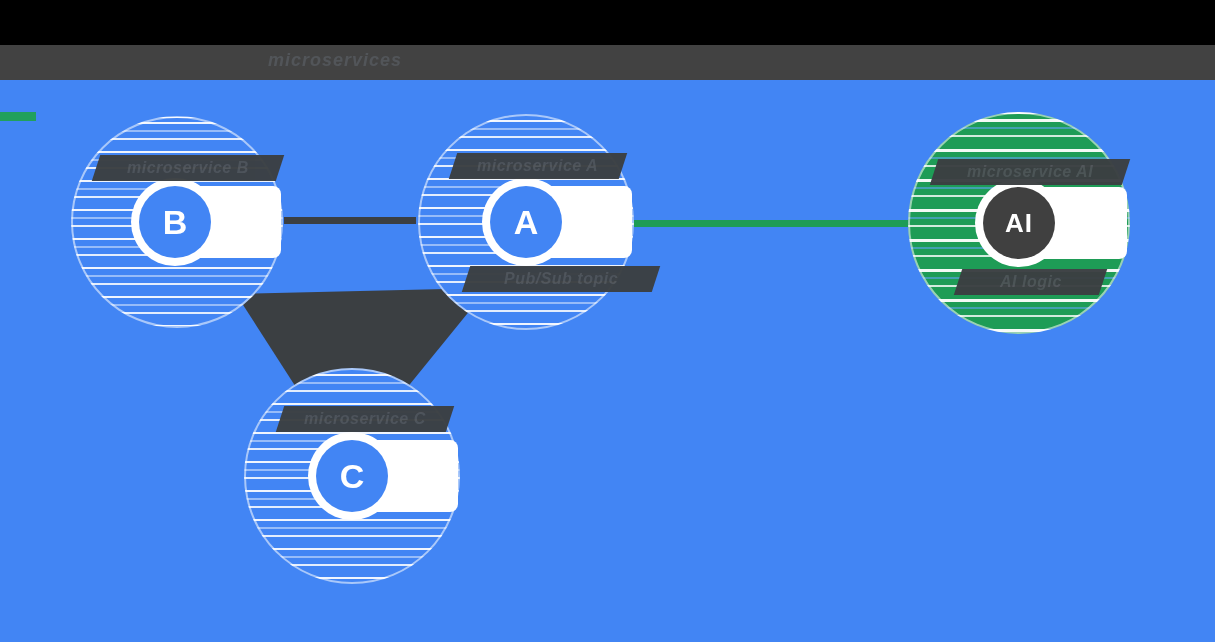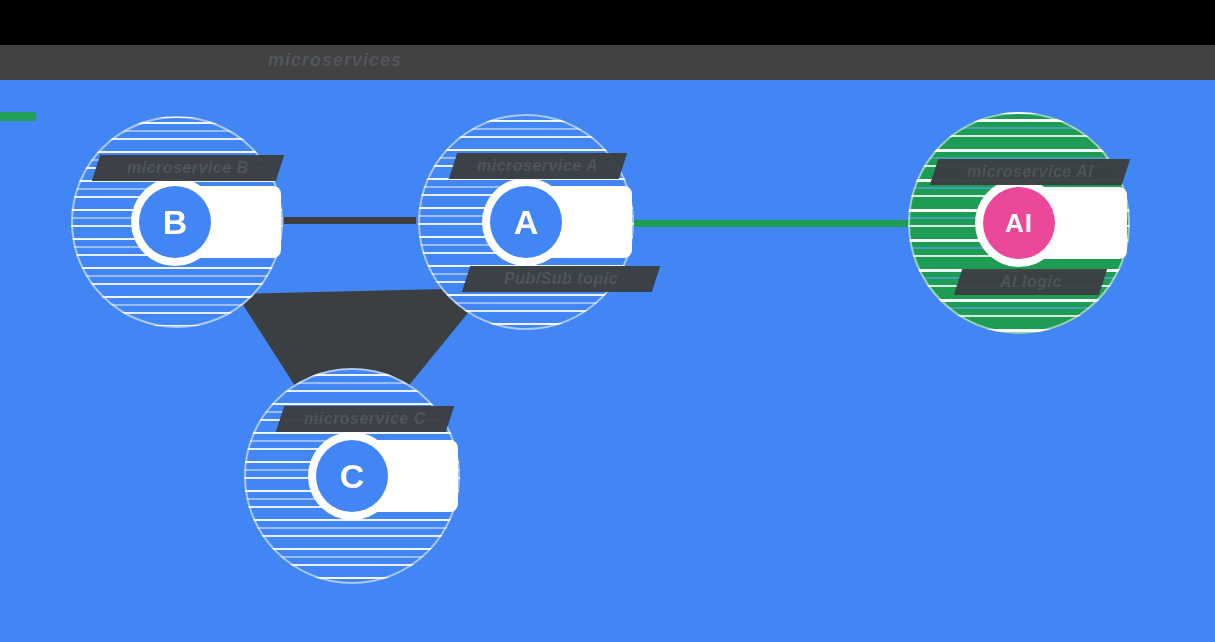--- a/index.html
+++ b/index.html
@@ -48,21 +48,21 @@
   .pill-circle{background:#fff;border-radius:50%;width:88px;height:88px;}
   .pill-band{background:#fff;border-radius:0 8px 8px 0;height:72px;}
 
   
   .node-circle{
     width:72px;height:72px;border-radius:50%;
     display:flex;align-items:center;justify-content:center;
     color:#fff;font-weight:bold;
   }
   .node-blue{background:#4285F4;font-size:34px;}
-  .node-green{background:#ec4899;font-size:26px;letter-spacing:1px;}
+  .node-green{background:#404040;font-size:26px;letter-spacing:1px;}
 
   
   .label-bar{
     background:#3B3F42;height:26px;transform:skewX(-18deg);
     display:flex;align-items:center;justify-content:center;
     color:#60646A;font-size:16px;font-weight:bold;font-style:italic;
     letter-spacing:.5px;white-space:nowrap;overflow:hidden;
     opacity:.97;
   }
   .label-bar span{opacity:.55;transform:skewX(18deg);}

